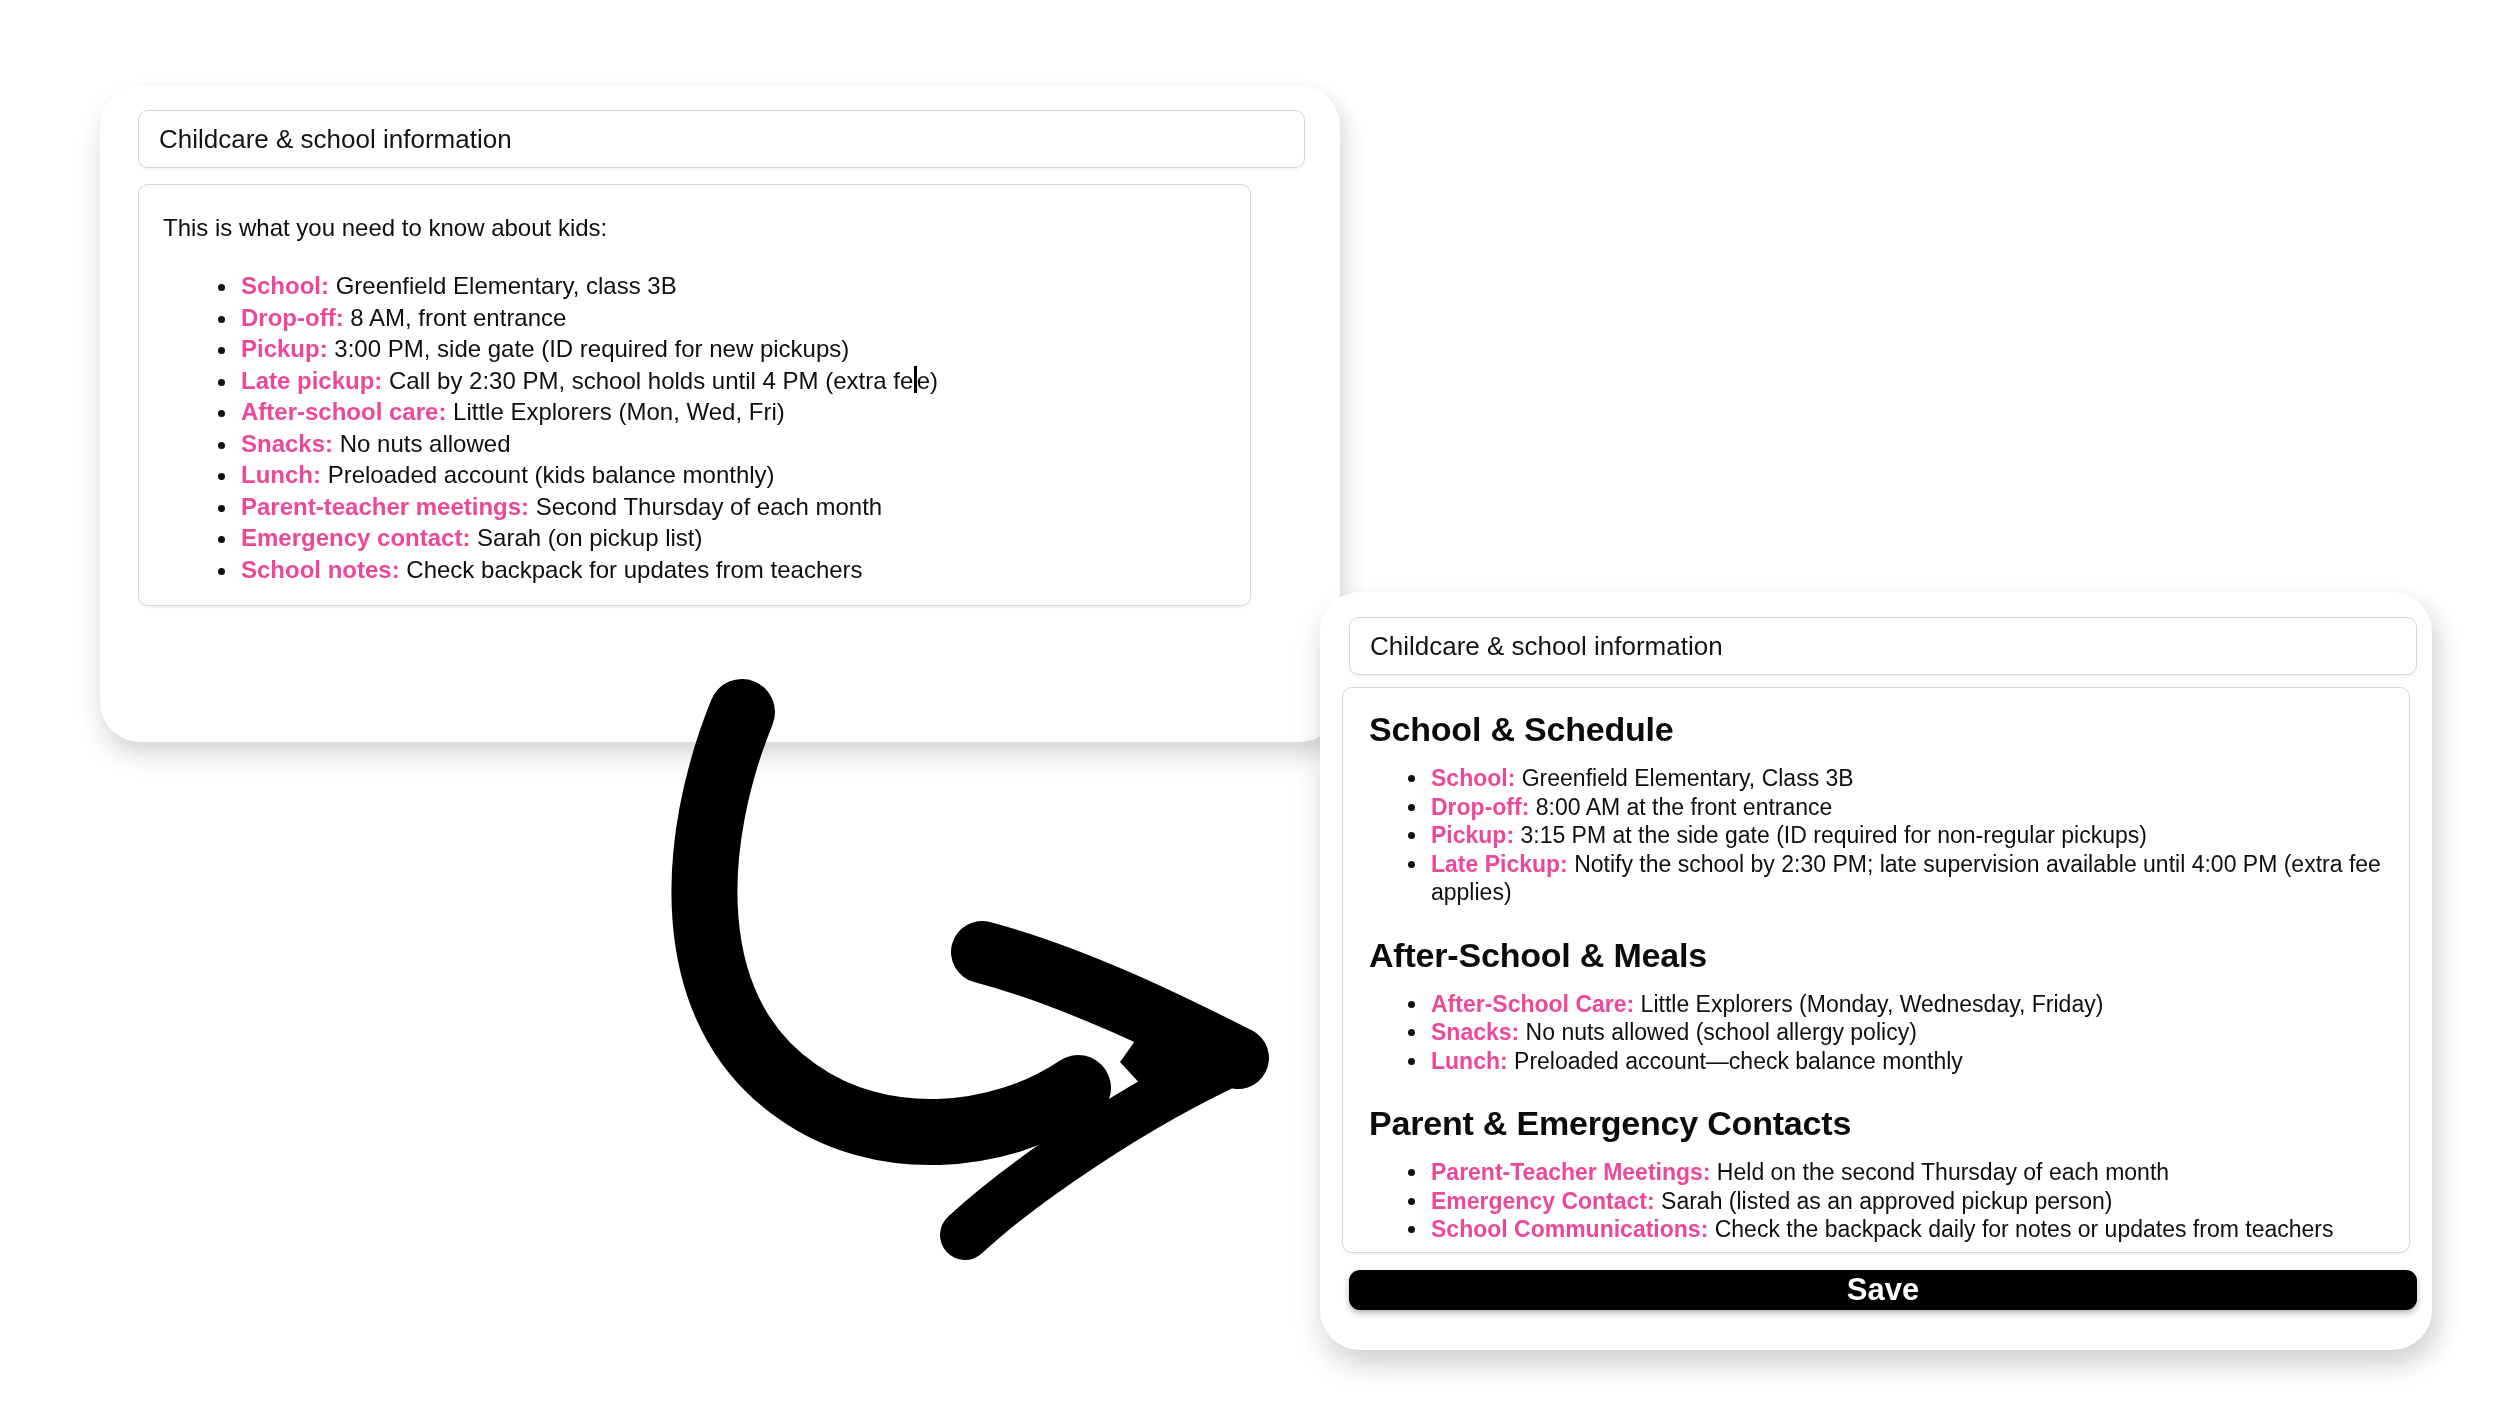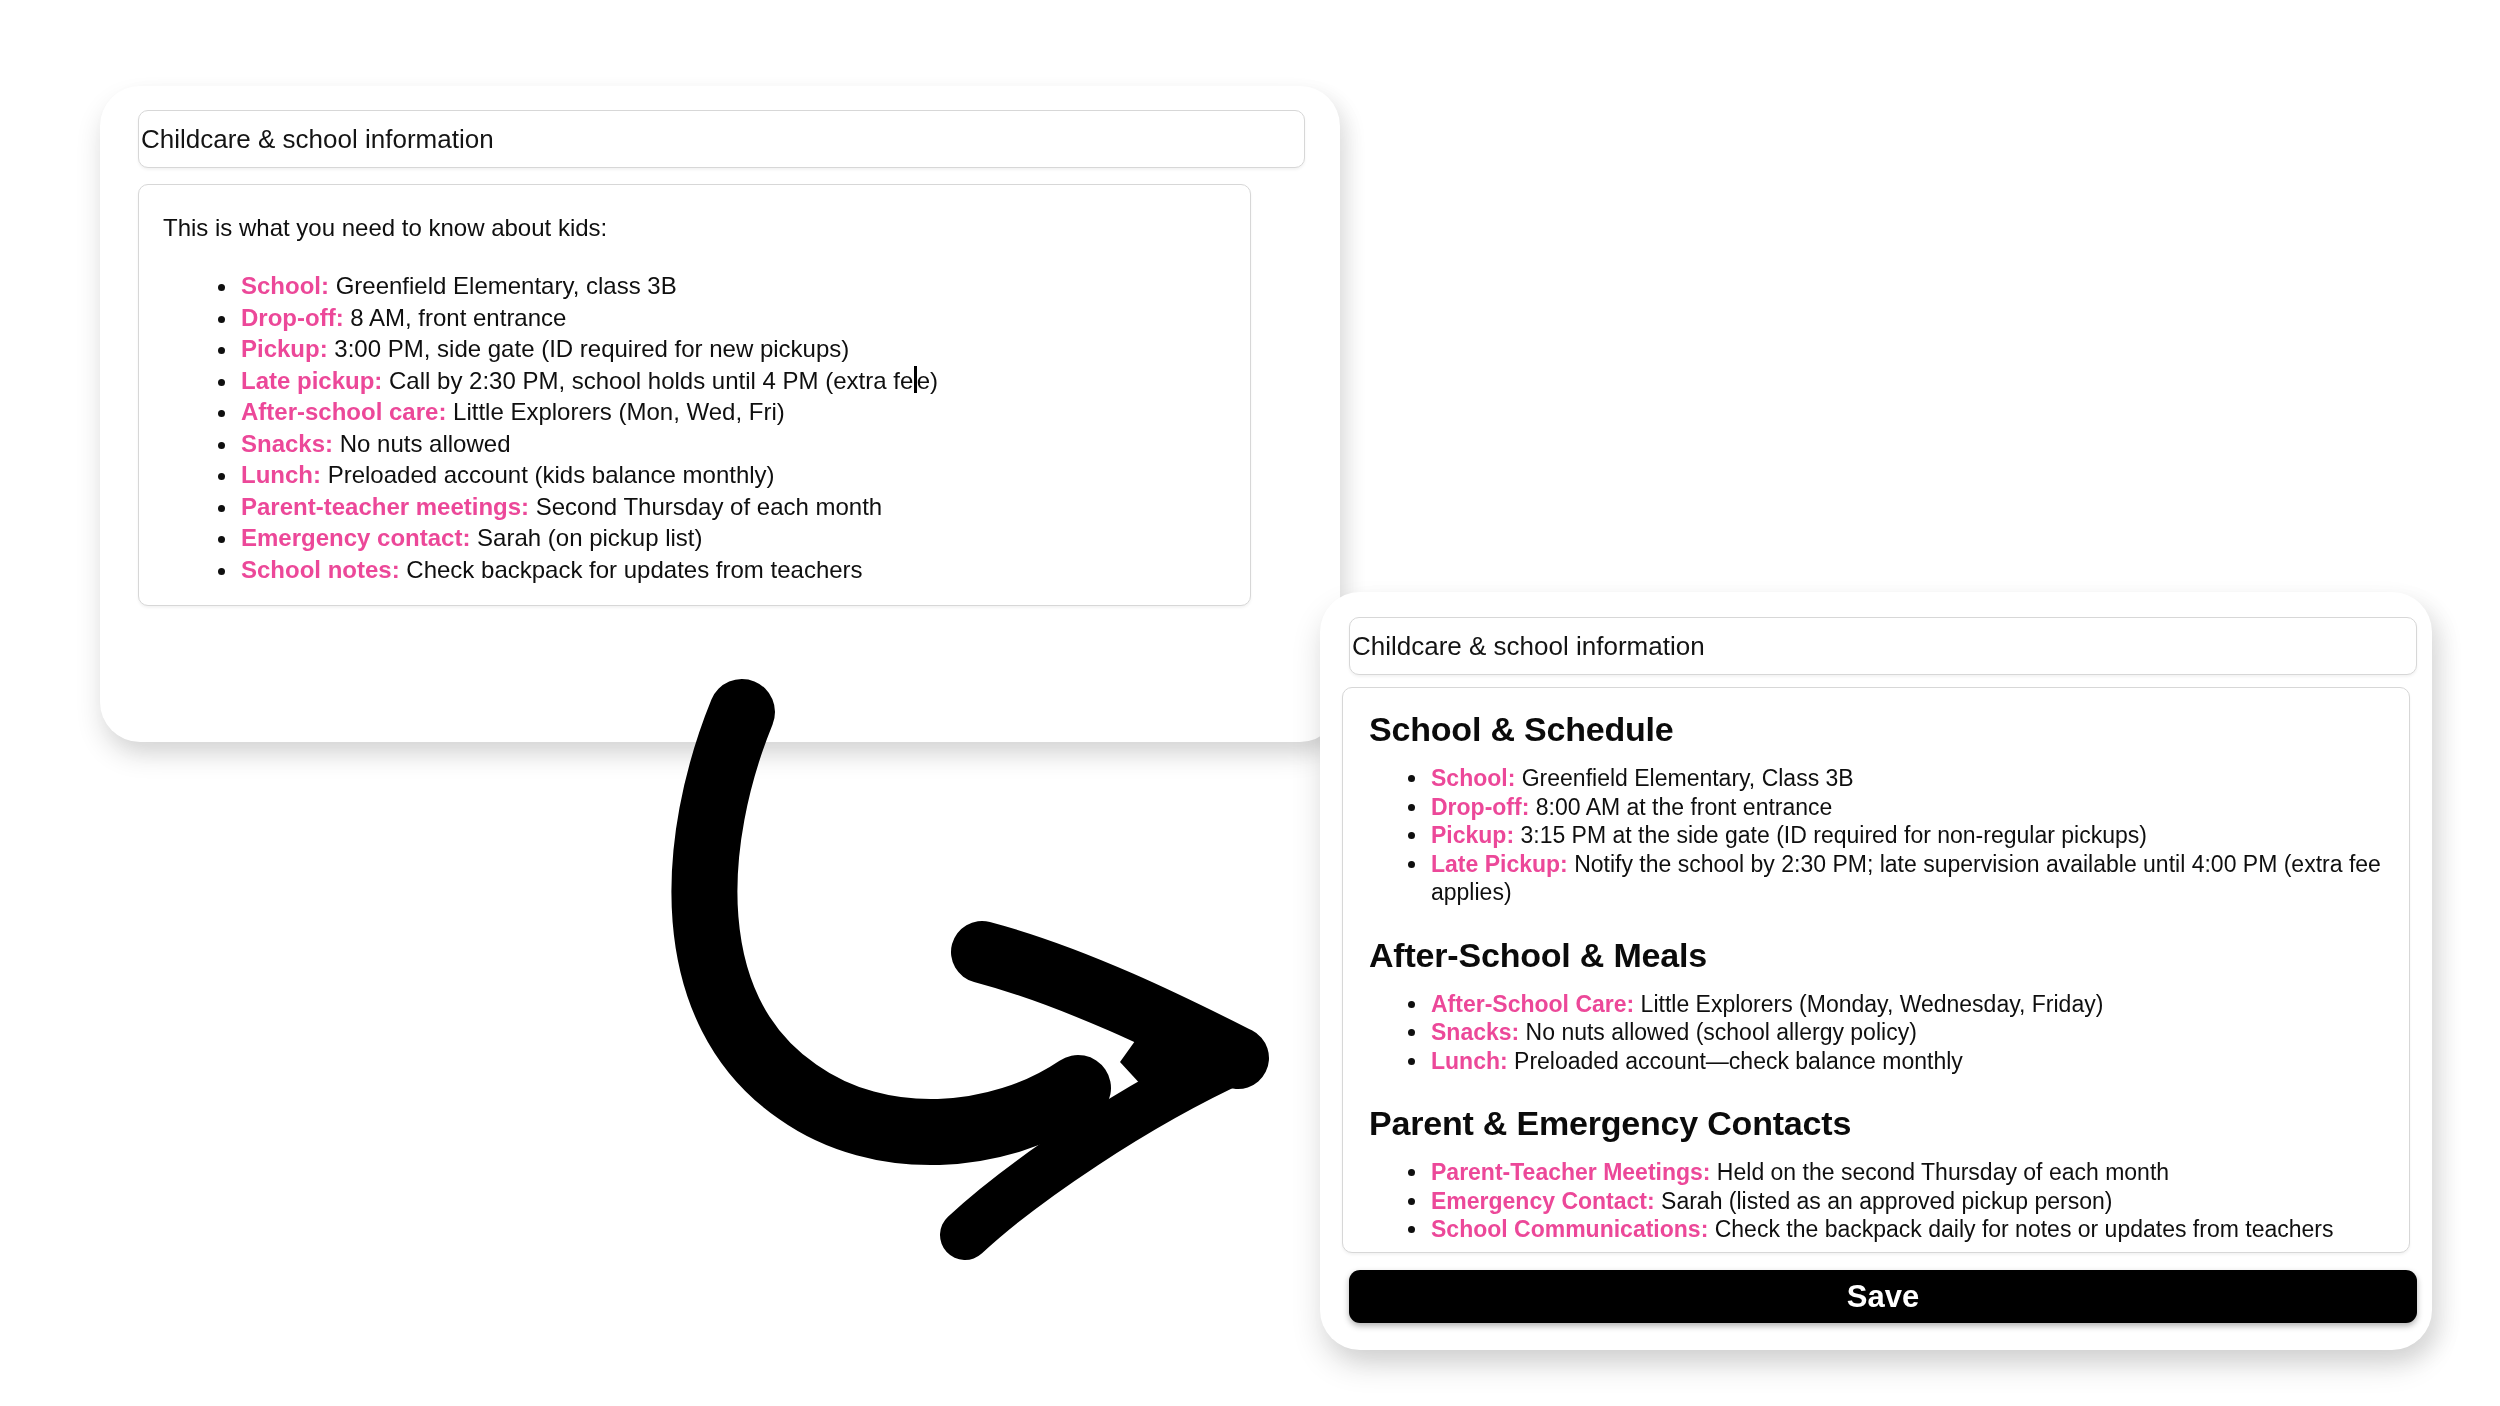--- a/index.html
+++ b/index.html
@@ -29,21 +29,21 @@
 
   .field{
     position:absolute;
     background:#fff;
     border:1.5px solid #d7d7d7;
     border-radius:10px;
     box-shadow:0 2px 3px rgba(0,0,0,0.05);
   }
   .title-field{
     display:flex;align-items:center;
-    padding:0 2px;
+    padding:0 20px;
     font-size:26px;
     font-weight:500;
     color:#141414;
     white-space:nowrap;
   }
   #title-left{left:38px;top:24px;width:1167px;height:58px;}
   #title-right{left:29px;top:25px;width:1068px;height:58px;}
 
   #content-left{
     left:38px;top:98px;width:1113px;height:422px;
@@ -88,21 +88,21 @@
     color:#ffffff;
     border:none;
     border-radius:11px;
     font-family:inherit;
     font-weight:700;
     font-size:31px;
     cursor:pointer;
     box-shadow:0 3px 6px rgba(0,0,0,0.30);
   }
   #refine-btn{left:38px;top:536px;width:1165px;height:57px;}
-  #save-btn{left:29px;top:678px;width:1068px;height:53px;}
+  #save-btn{left:29px;top:678px;width:1068px;height:40px;}
 
   .caret{
     display:inline-block;
     width:2.5px;height:27px;
     background:#000;
     vertical-align:-4px;
     margin:0 0 0 1px;
   }
 
   #arrow-svg{

